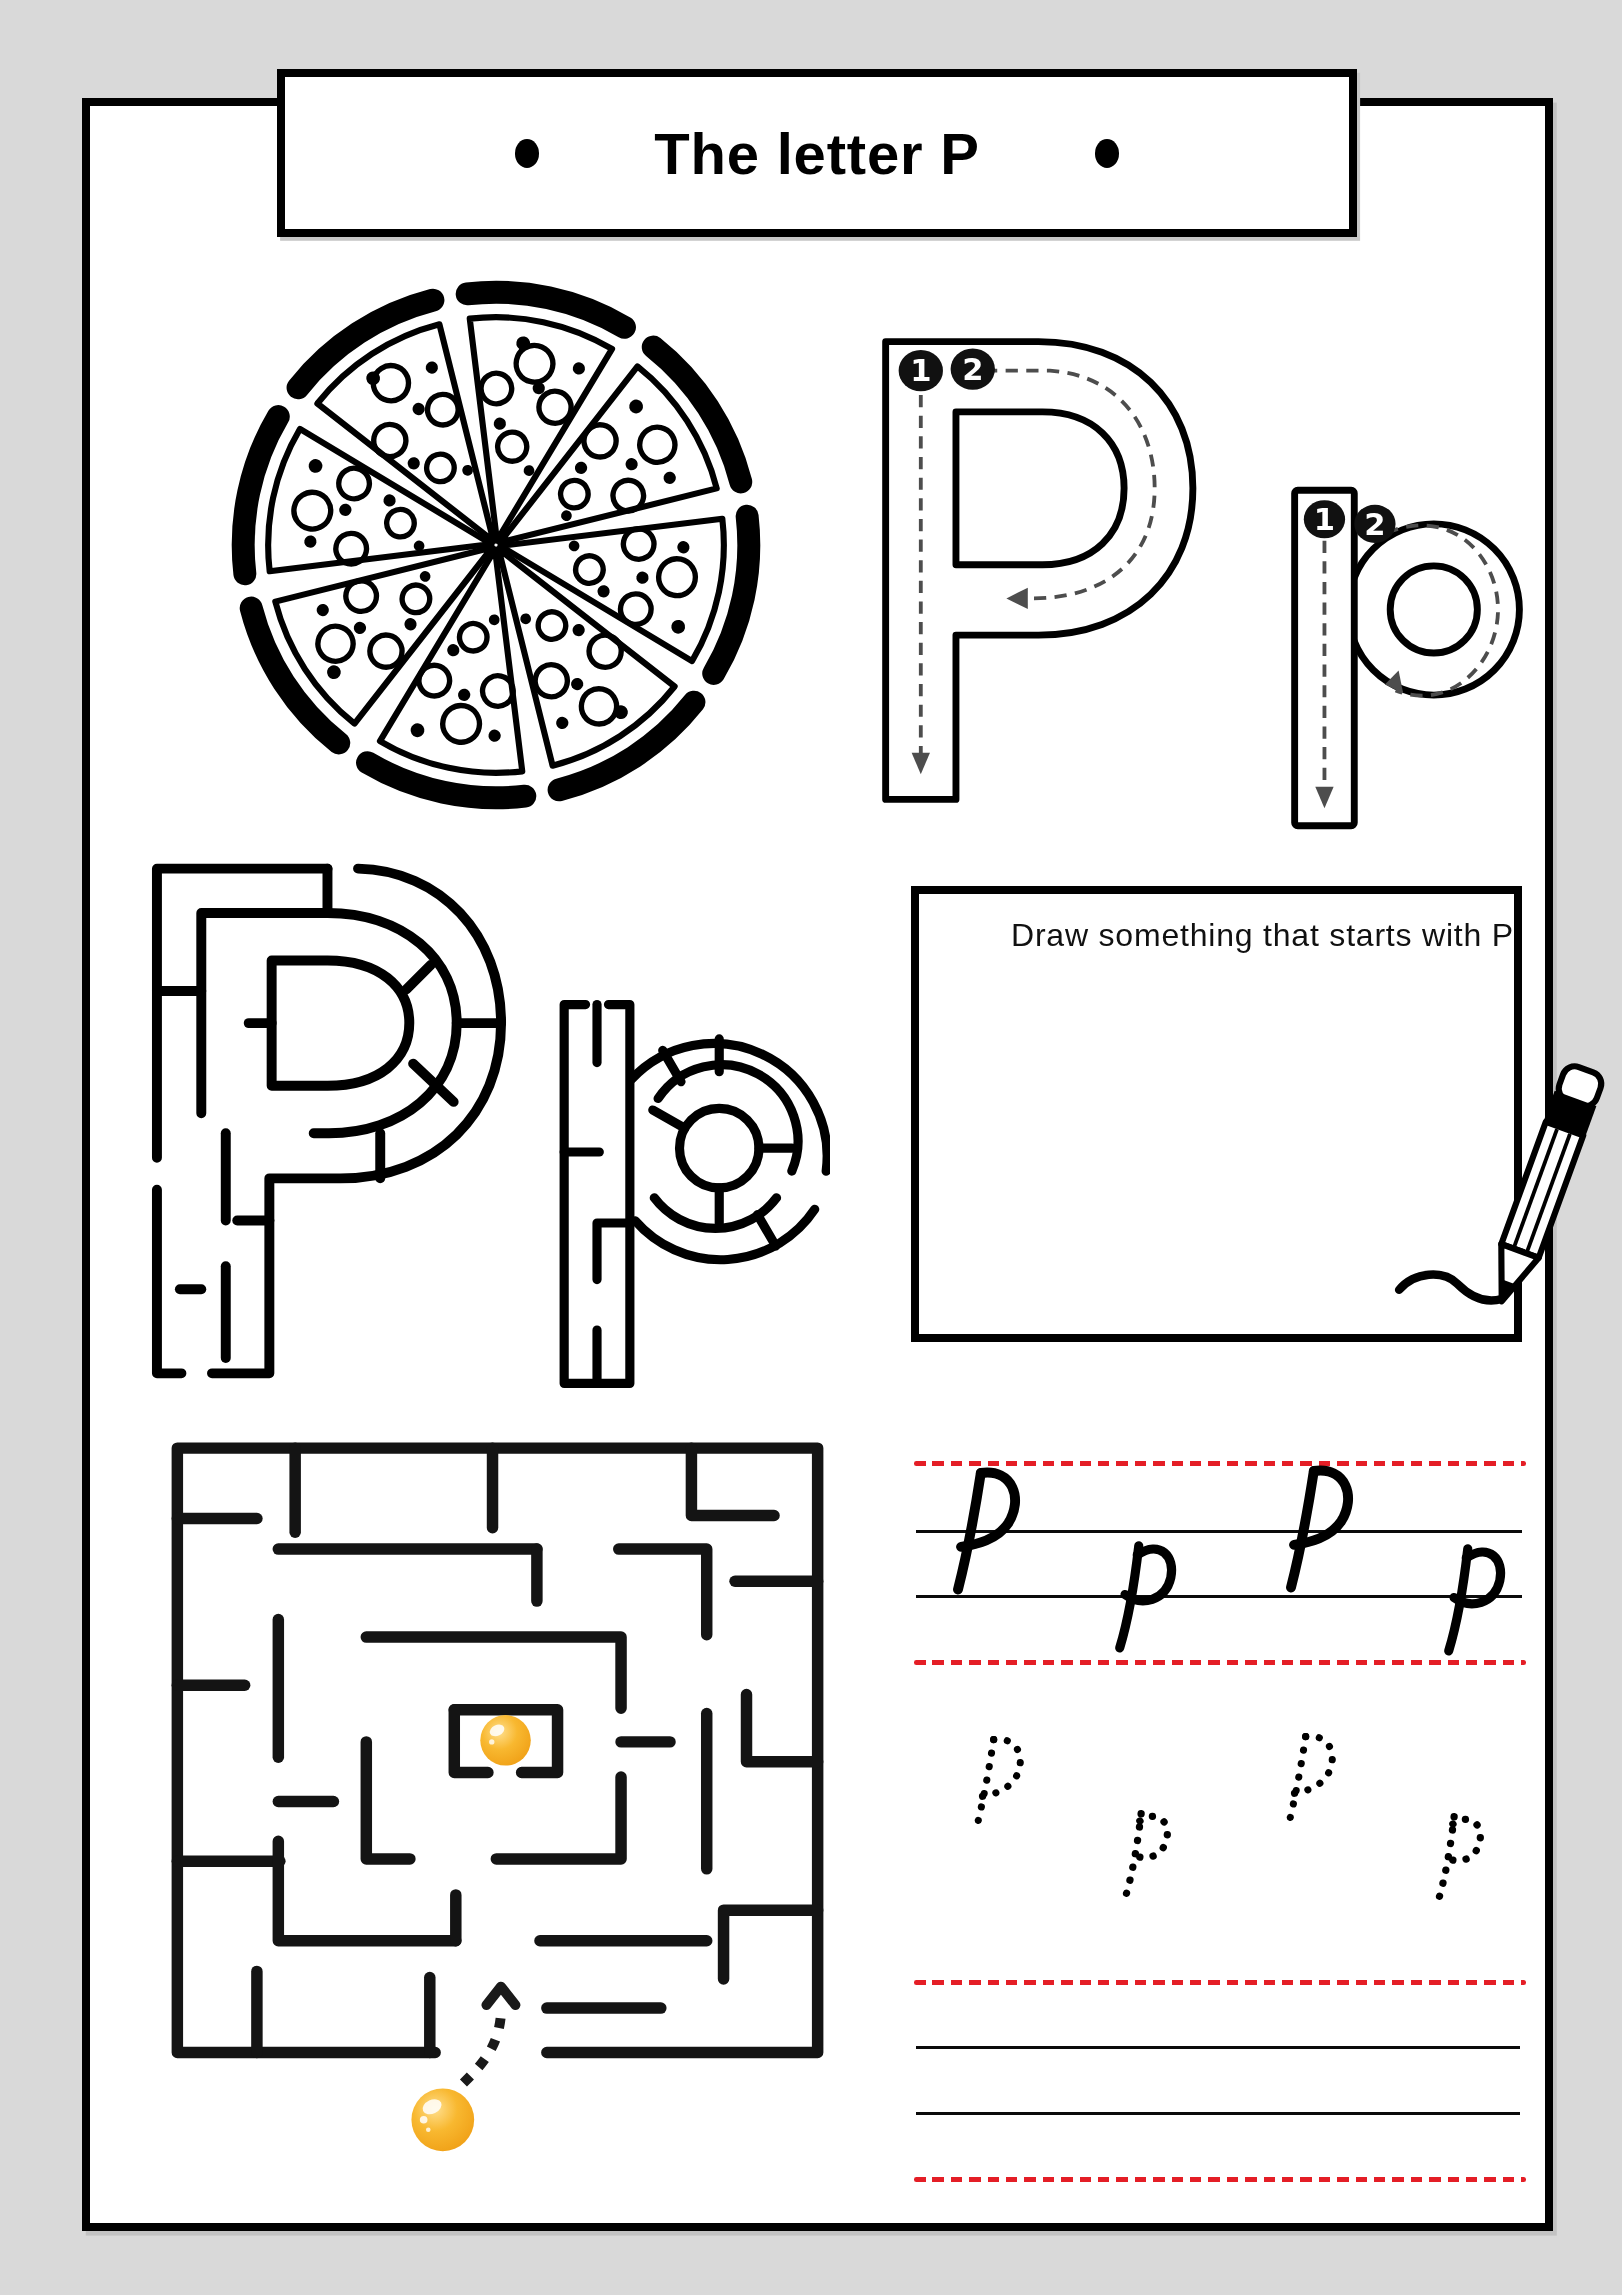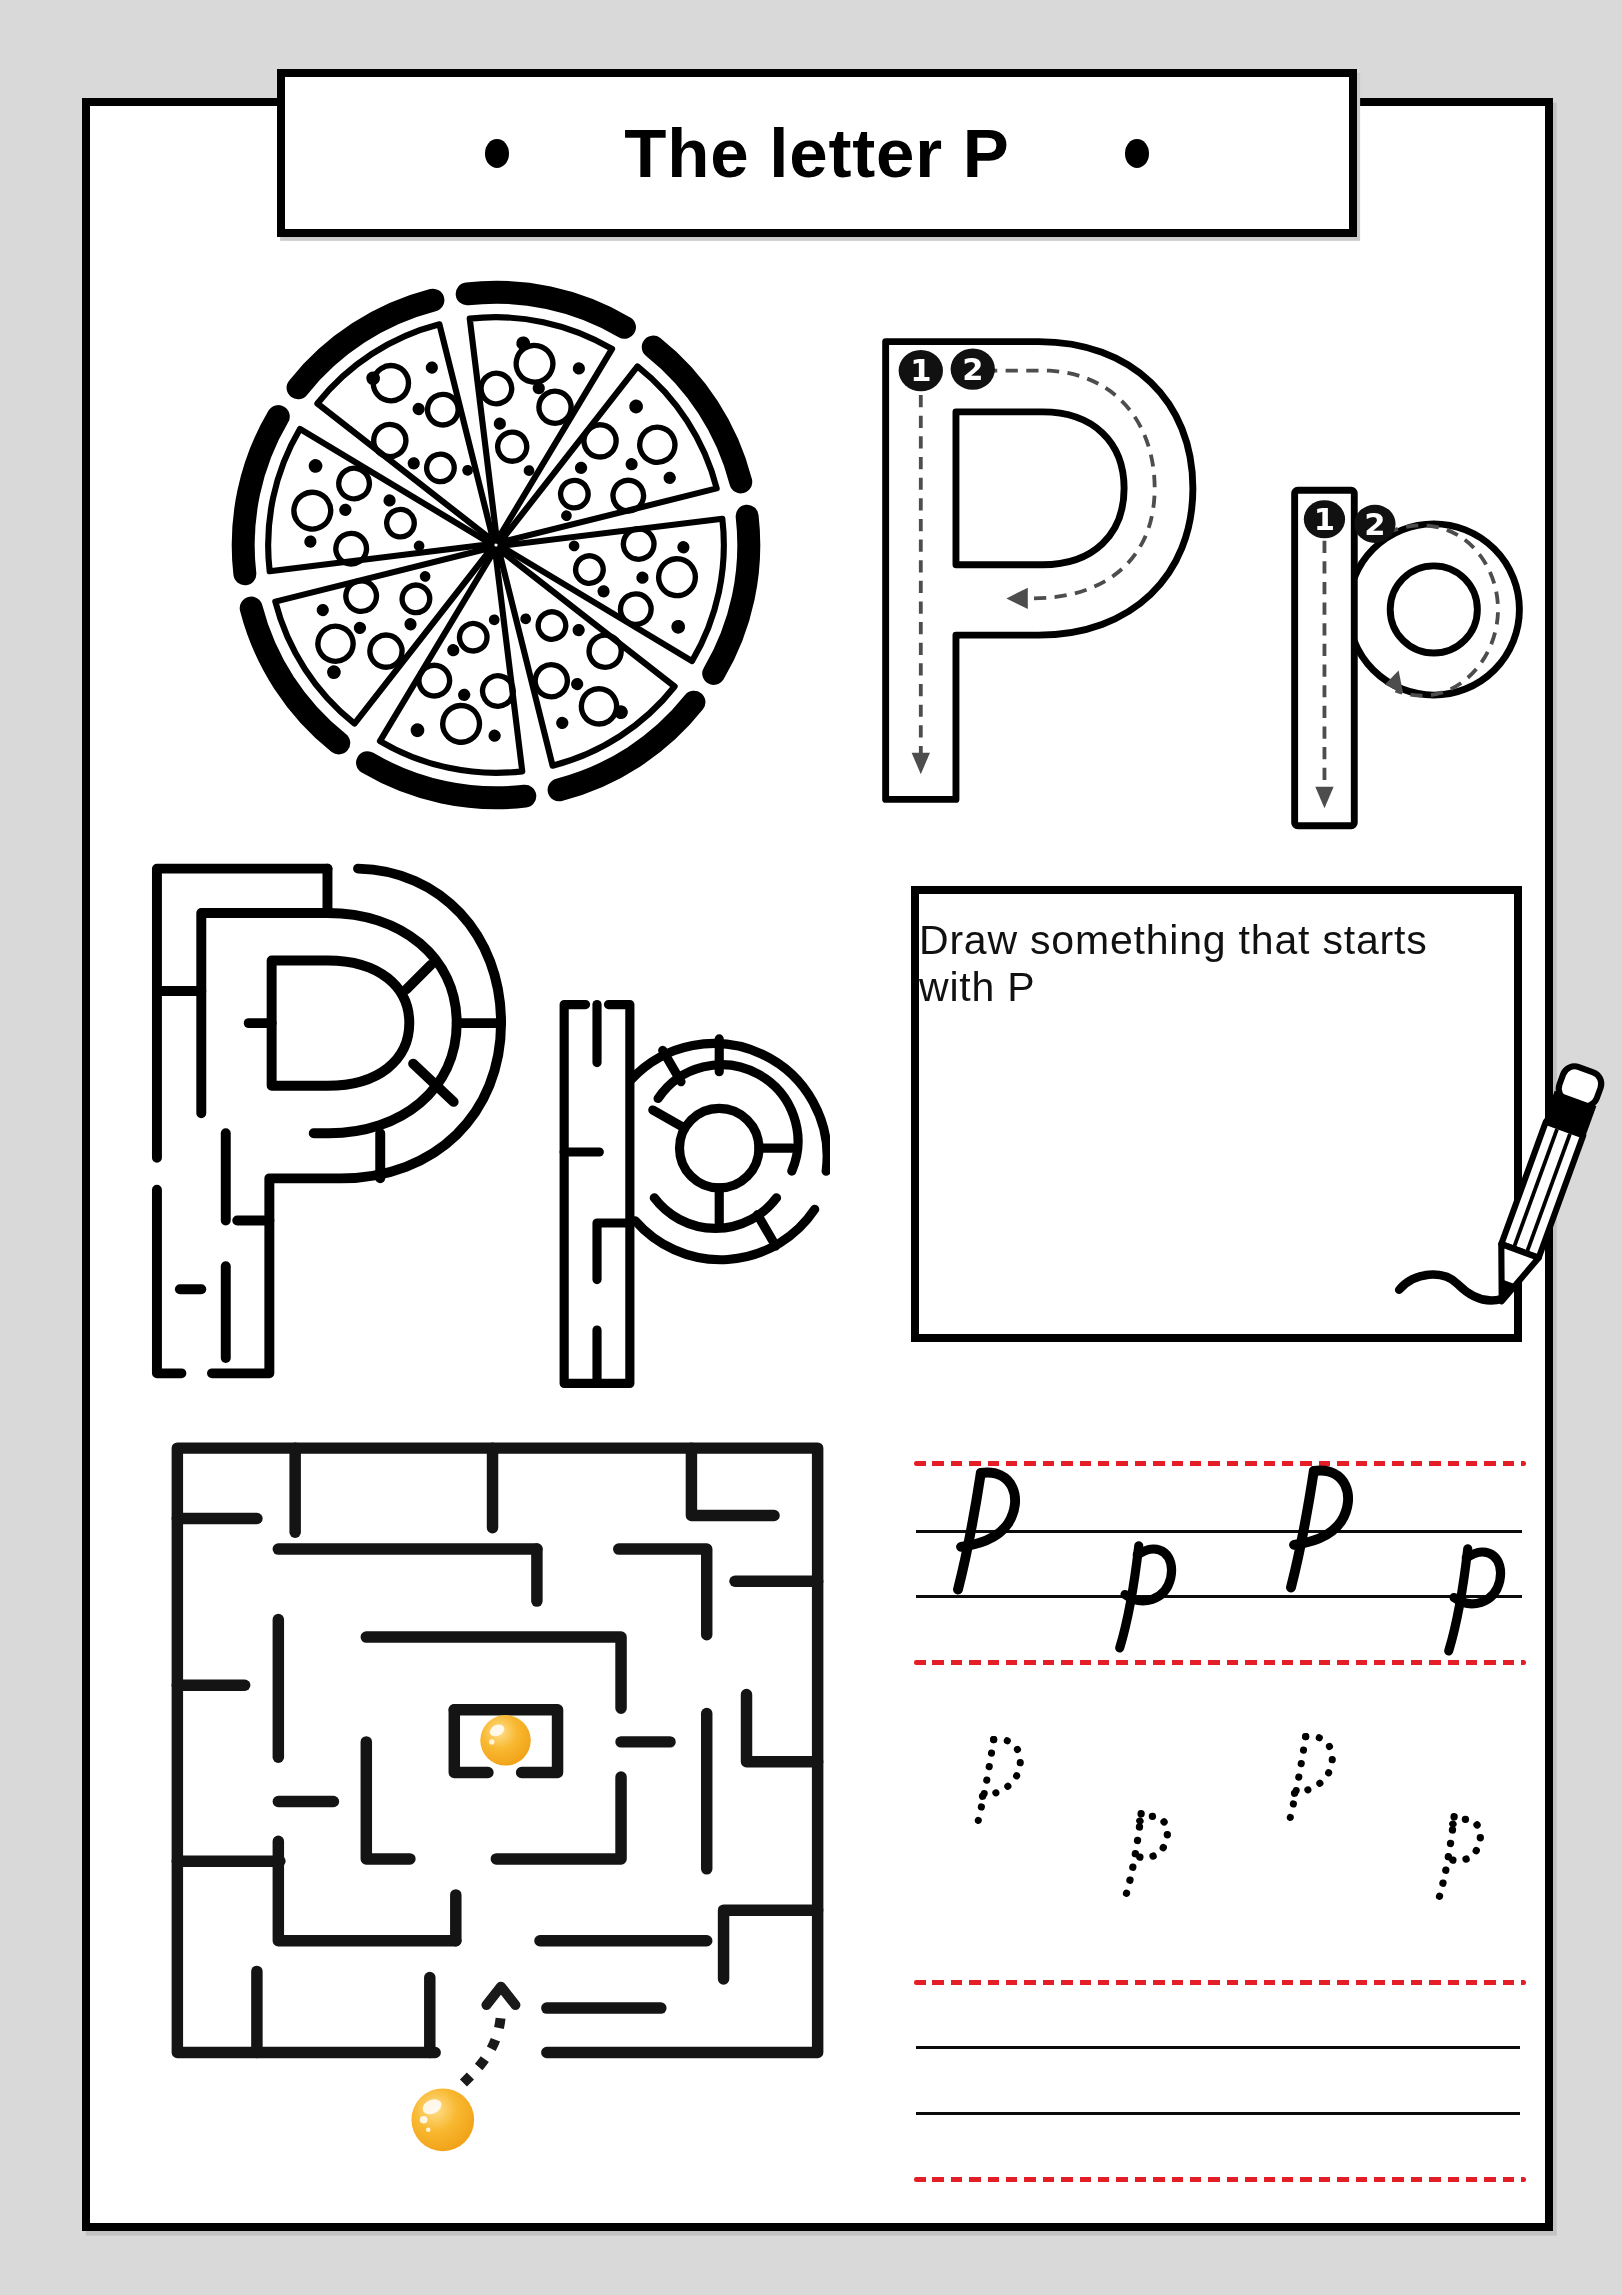--- a/index.html
+++ b/index.html
@@ -3,26 +3,26 @@
 <meta charset="utf-8">
 <style>
   html,body{margin:0;padding:0;background:#d9d9d9;}
   .stage{position:relative;width:1623px;height:2295px;background:#d9d9d9;
          font-family:"Liberation Sans", sans-serif;overflow:hidden;}
   .abs{position:absolute;}
   .paper{left:82px;top:98px;width:1455px;height:2117px;background:#ffffff;
          border:8.4px solid #000;box-shadow:3.8px 4.6px 0 #c2c2c2;}
   .banner{left:277px;top:69px;width:1064px;height:152px;background:#ffffff;border:8.4px solid #000;
           box-shadow:3.1px 3.8px 0 #c9c9c9;display:flex;align-items:center;justify-content:center;gap:0;}
-  .banner h1{margin:0;font-size:69px;font-weight:700;color:#000;letter-spacing:0.8px;}
+  .banner h1{margin:0;font-size:58px;font-weight:700;color:#000;letter-spacing:0.8px;}
   .tdot{width:24.5px;height:29px;border-radius:50%;background:#000;display:inline-block;}
   .tdot.left{margin-right:115px;}
   .tdot.right{margin-left:115px;}
   .drawbox{left:911px;top:886px;width:595px;height:440px;background:#fff;border:8.4px solid #000;}
-  .drawbox .prompt{margin-top:23px;text-align:left;font-size:41px;color:#111;letter-spacing:0.8px;}
+  .drawbox .prompt{margin-top:23px;text-align:right;font-size:32px;color:#111;letter-spacing:0.8px;}
   .dashred{height:4.6px;border-radius:2.3px;
            background:repeating-linear-gradient(90deg,#e41e26 0 11.5px,transparent 11.5px 18.4px);}
   .solidline{height:3.1px;background:#0b0b0b;}
   svg{display:block;}
   .badge-num{font-family:"DejaVu Sans", sans-serif;font-weight:bold;fill:#ffffff;
              font-size:40px;text-anchor:middle;}
   .guide{fill:none;stroke:#4d4d4d;stroke-width:5;stroke-dasharray:16 11;}
   .garrow{fill:#4d4d4d;stroke:none;}
   .mzl{fill:none;stroke:#000;stroke-width:13;stroke-linecap:round;stroke-linejoin:round;}
   .mzs{fill:none;stroke:#000;stroke-width:12;stroke-linecap:round;stroke-linejoin:round;}

